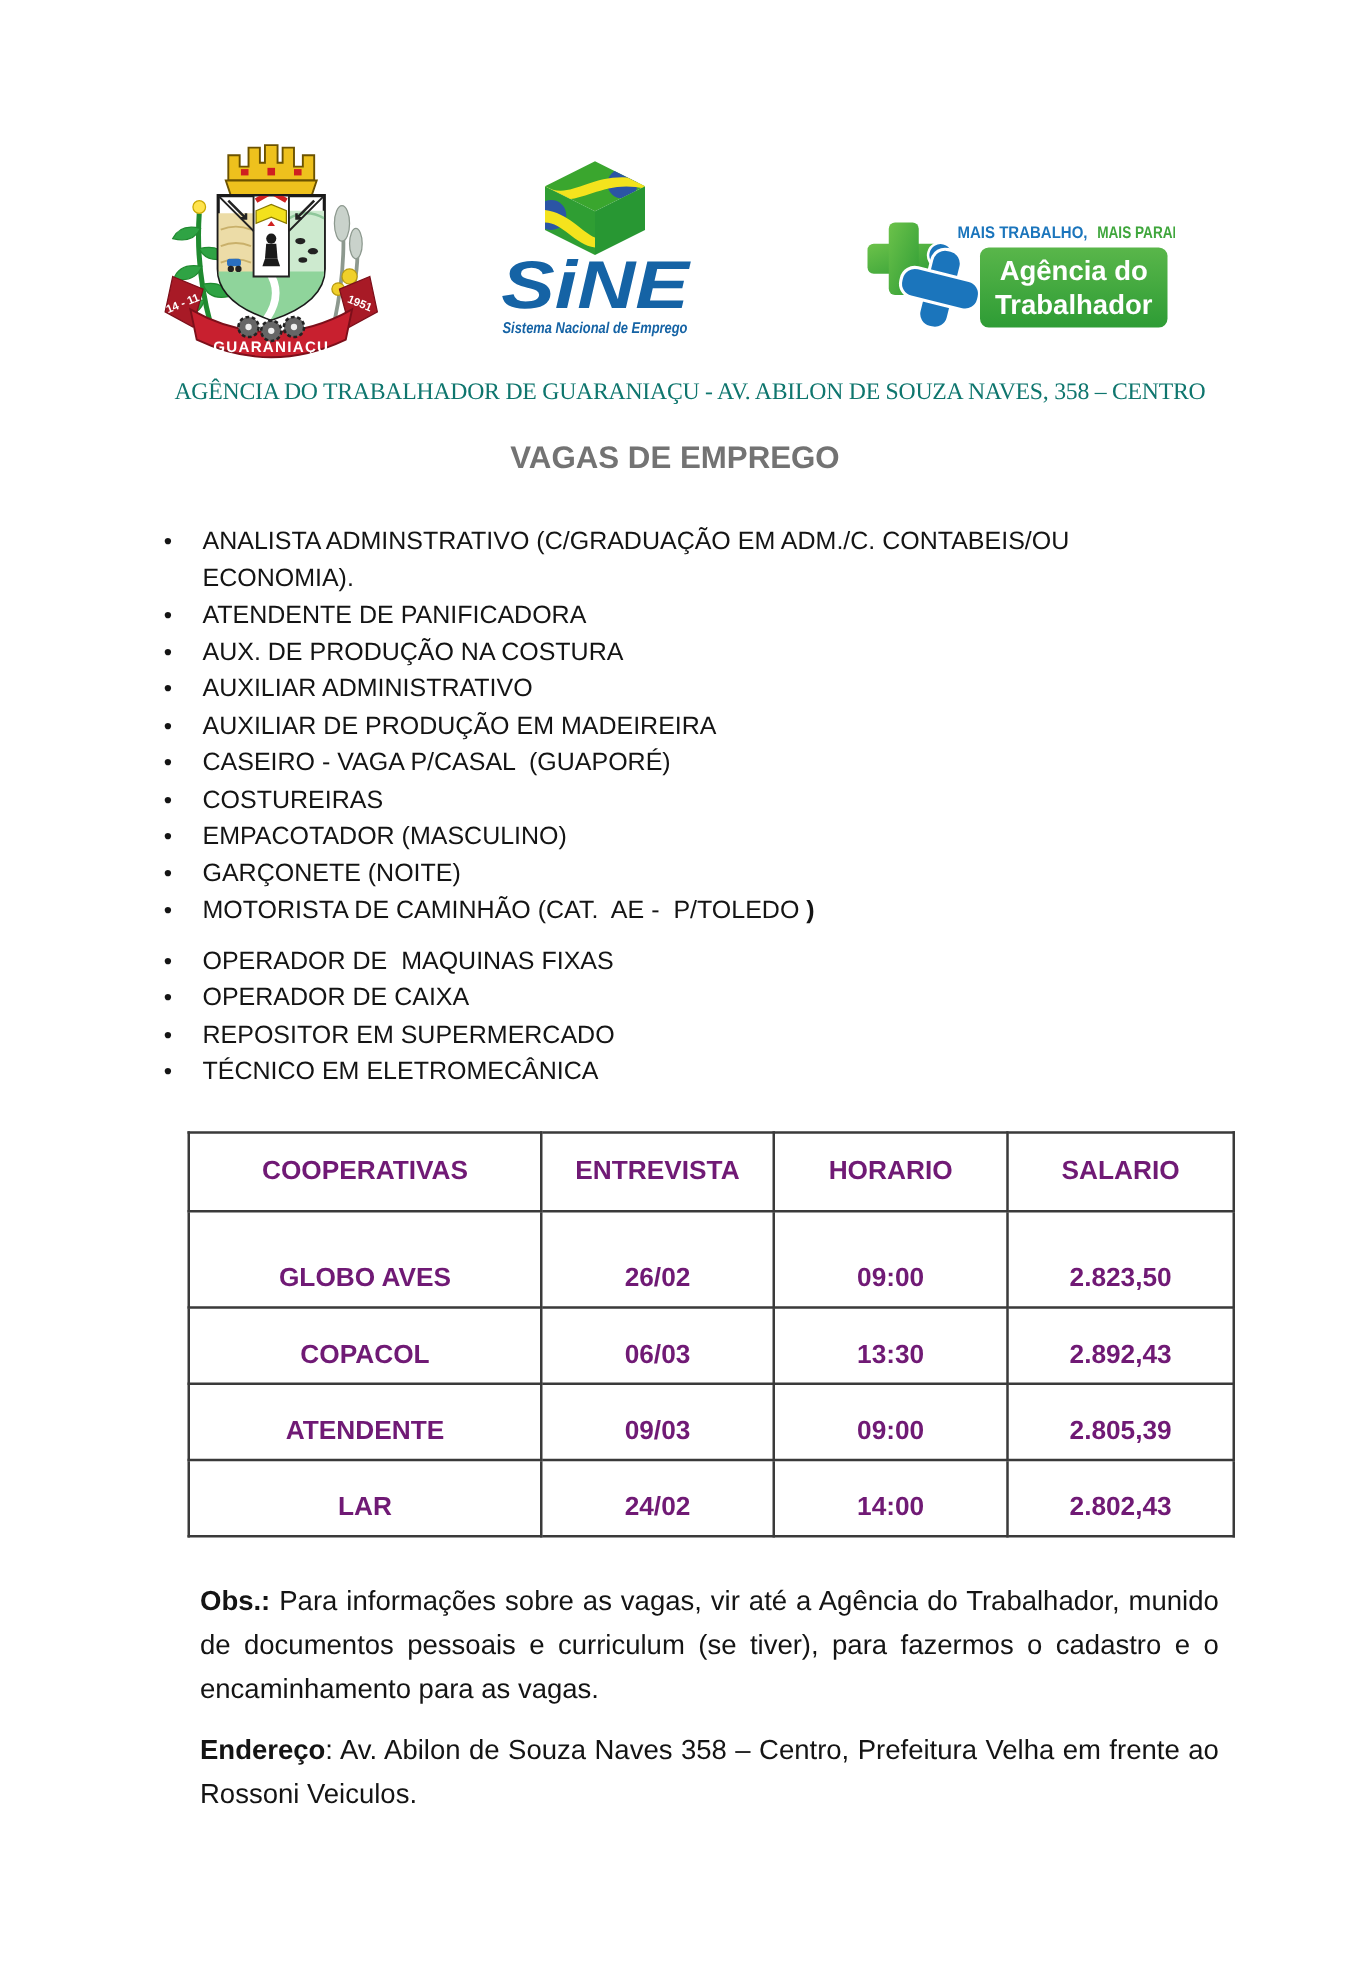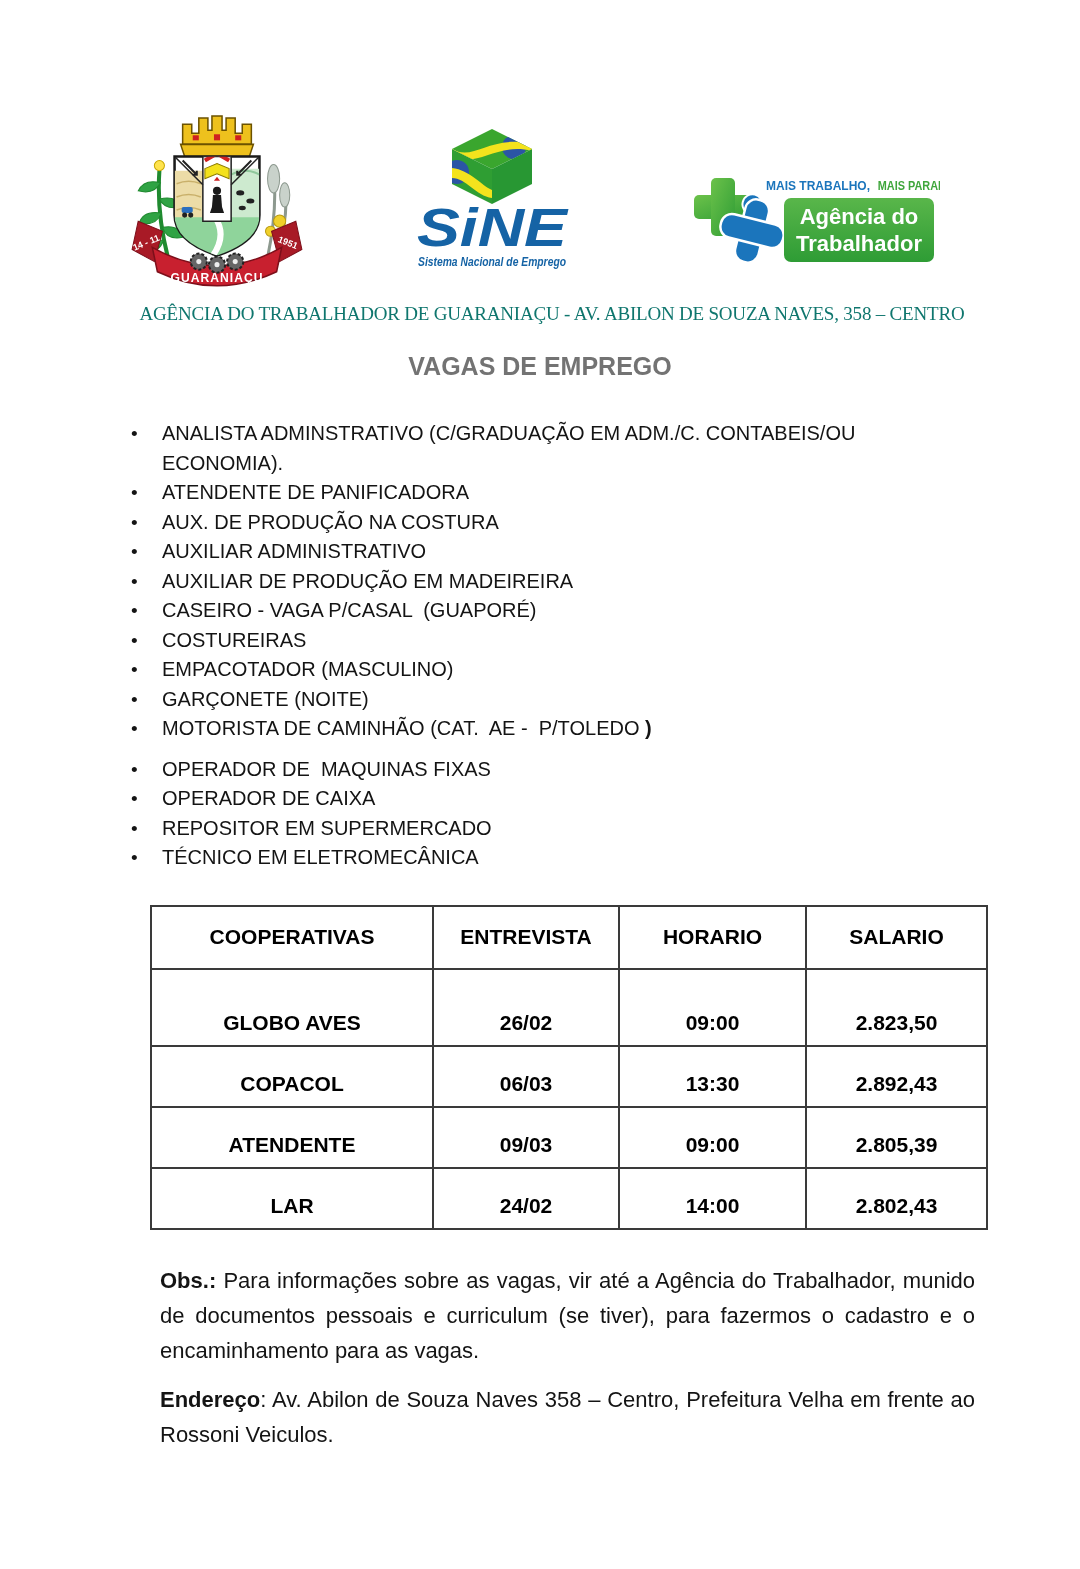--- a/index.html
+++ b/index.html
@@ -5,21 +5,21 @@
   html,body{margin:0;padding:0;}
   body{
     width:1080px;height:1569px;background:#ffffff;color:#111;
     font-family:"Liberation Sans",sans-serif;position:relative;overflow:hidden;
   }
   .page{width:1080px;height:1569px;position:relative;}
 
   
   .logos{position:relative;height:295px;}
   .crest-wrap{position:absolute;left:126px;top:108px;width:182px;height:190px;}
-  .sine-wrap{position:absolute;left:412px;top:124px;width:160px;height:152px;text-decoration:underline;}
+  .sine-wrap{position:absolute;left:396px;top:124px;width:160px;height:152px;text-decoration:underline;}
   .agencia-wrap{position:absolute;left:688px;top:165px;width:252px;height:106px;}
   svg{display:block;}
   svg text{font-family:"Liberation Sans",sans-serif;}
 
   
   .address{
     margin:8px 0 0 0;text-align:center;
     font-family:"Liberation Serif",serif;font-size:19px;letter-spacing:-0.2px;
     color:#0f766e;
     padding-left:24px;
@@ -35,21 +35,21 @@
   .job-item .job-text{white-space:pre-wrap;max-width:800px;}
   .job-item.gap-before{margin-top:11px;}
   .bold{font-weight:bold;}
 
   
   .coops-table{
     border-collapse:collapse;table-layout:fixed;width:836px;
     margin:32px 0 0 150px;
   }
   .coops-table th,.coops-table td{
-    border:2px solid #3a3a3a;text-align:center;font-weight:bold;color:#000000;
+    border:2px solid #3a3a3a;text-align:center;font-weight:bold;color:#701a75;
     overflow:hidden;
   }
   .coops-table th{font-size:21px;height:59px;vertical-align:middle;}
   .coops-table td{font-size:21px;vertical-align:bottom;padding-bottom:10px;}
   .coops-table tbody tr:nth-child(1) td{height:64px;border-radius:21px;}
   .coops-table tbody tr:nth-child(n+2) td{height:48px;}
 
   
   .notes{margin:33px 0 0 160px;width:815px;font-size:22px;line-height:35px;color:#141414;}
   .notes p{margin:0;text-align:justify;}

